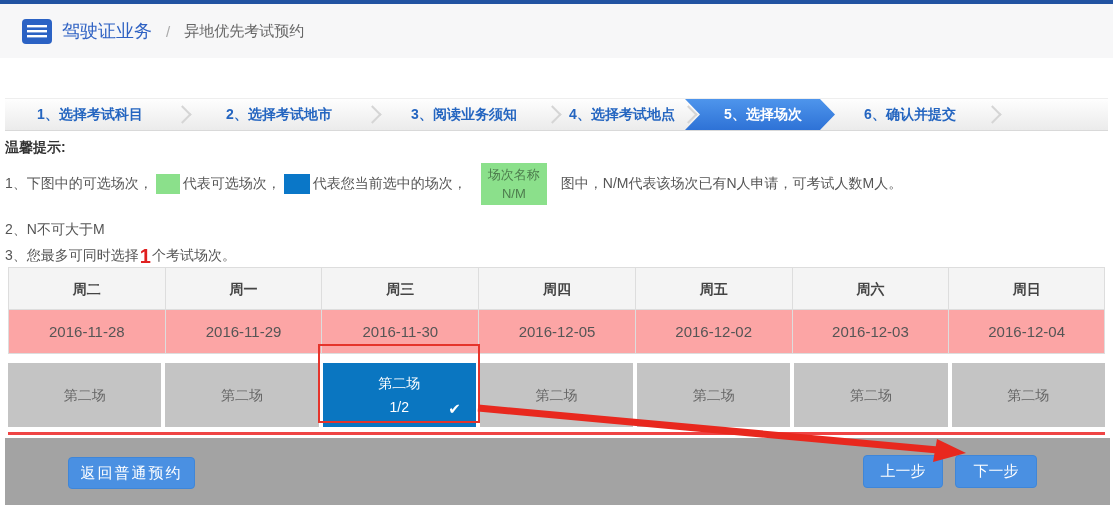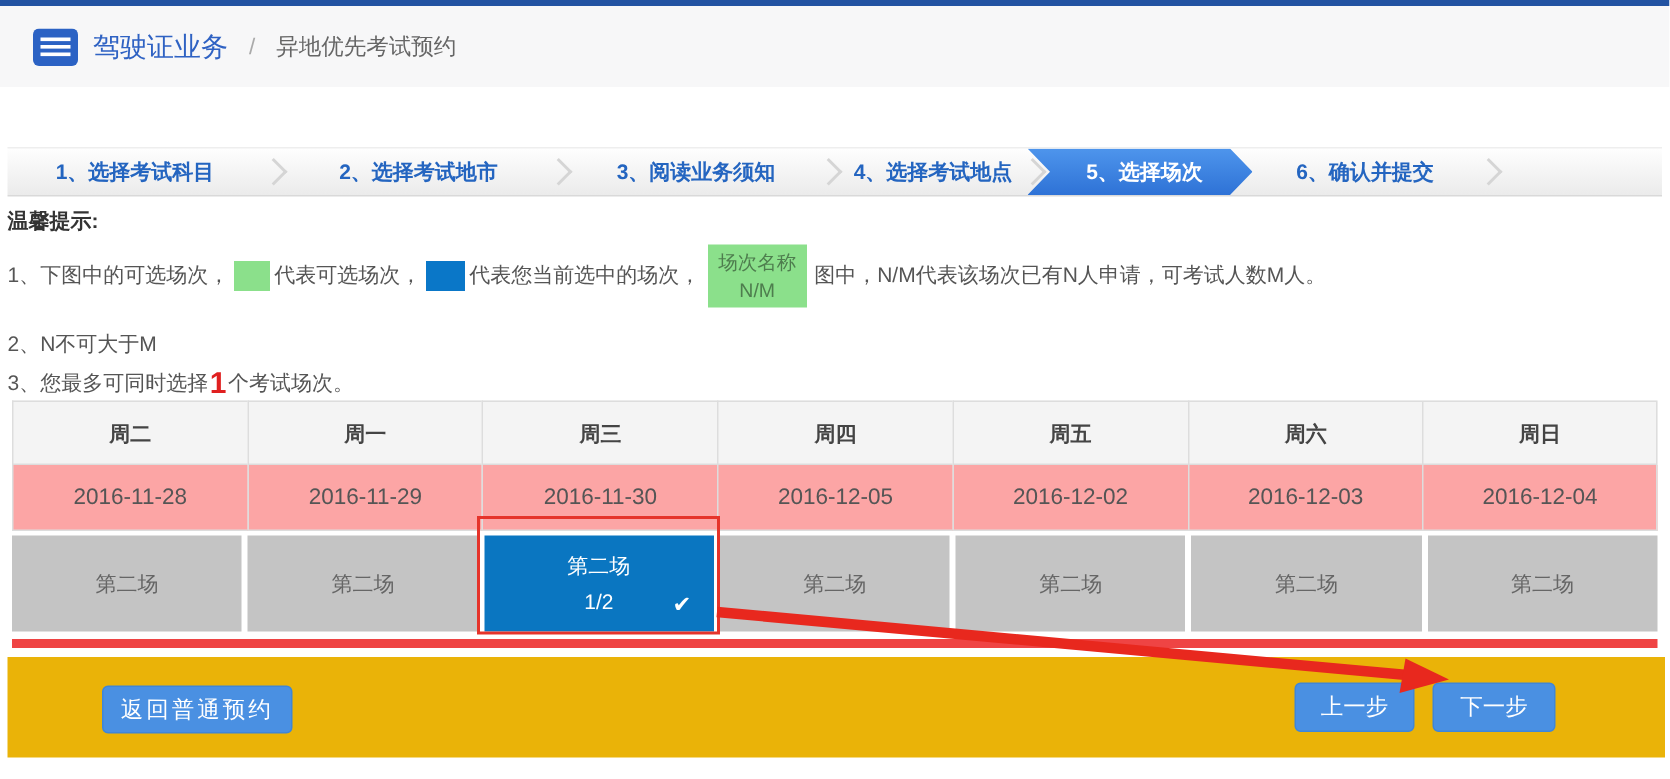--- a/index.html
+++ b/index.html
@@ -37,57 +37,57 @@
     clip-path:polygon(0 0, calc(100% - 15px) 0, 100% 50%, calc(100% - 15px) 100%, 0 100%, 15px 50%);
   }
   .tab-fill { flex:1; }
 
   .tips { margin:8px 5px 0; }
   .tips-heading { height:20px; color:#333; font-weight:bold; }
   .tip-row1 { height:46px; margin-top:2px; display:flex; align-items:center; }
   .swatch-green { width:24px; height:20px; background:#8be08b; margin:0 3px; }
   .swatch-blue  { width:26px; height:20px; background:#0a77c8; margin:0 3px; }
   .sample-box {
-    width:66px; height:42px; background:#8be08b; color:#4e7d4e; margin:0 5px;
+    width:66px; height:42px; background:#8be08b; color:#4e7d4e; margin:0 14px;
     display:flex; flex-direction:column; align-items:center; justify-content:center;
     font-size:13px; line-height:19px;
   }
   .tip-row2 { height:16px; margin-top:14px; }
   .tip-row3 { height:22px; margin-top:8px; display:flex; align-items:center; }
   .red-count { color:#e02020; font-size:20px; font-weight:bold; line-height:20px; margin:0 1px; }
 
   .sched { margin:0 8px; position:relative; }
   .row { display:grid; grid-template-columns:repeat(7,1fr); }
   .day-cell {
     height:43px; line-height:42px; text-align:center; background:#f4f4f4;
     color:#444; font-weight:bold; border:1px solid #ddd; border-right:none;
   }
   .day-cell:last-child { border-right:1px solid #ddd; }
   .date-cell {
     height:44px; line-height:44px; text-align:center; background:#fca5a5; color:#555;
     font-size:15px; border-left:1px solid #ddd; border-bottom:1px solid #ddd;
   }
   .date-cell:last-child { border-right:1px solid #ddd; }
-  .sess-row { margin-top:3px; grid-column-gap:4px; border-bottom:6px solid #ef4444; padding-bottom:5px; }
+  .sess-row { margin-top:9px; grid-column-gap:4px; border-bottom:3px solid #ef4444; padding-bottom:5px; }
   .sess-cell {
     height:64px; line-height:64px; text-align:center; background:#c4c4c4; color:#666;
     cursor:pointer;
   }
   .sess-cell.selected {
     background:#0a76c1; color:#fff; line-height:normal; position:relative;
     display:flex; flex-direction:column; align-items:center; justify-content:center; gap:6px;
   }
   .check { position:absolute; right:15px; bottom:9px; font-size:15px; font-weight:bold; }
 
   .hl-box {
     position:absolute; top:77px; left:calc(200%/7 - 3px); width:calc(100%/7 + 5px);
     height:79px; border:2px solid #e5342b; pointer-events:none; z-index:5;
   }
 
-  .footer { position:absolute; left:5px; right:3px; top:438px; height:67px; background:#eab308; }
+  .footer { position:absolute; left:5px; right:3px; top:438px; height:67px; background:#a3a3a3; }
   .btn {
     position:absolute; background:#4a90e2; border:1px solid #3f86d8; border-radius:4px;
     color:#fff; font-size:15px; text-align:center; cursor:pointer;
     display:flex; align-items:center; justify-content:center;
     font-family:"Liberation Sans","DejaVu Sans",sans-serif;
   }
   .btn-back { left:63px; top:19px; width:127px; height:32px; letter-spacing:2px; }
   .btn-prev { left:858px; top:17px; width:80px; height:33px; }
   .btn-next { left:950px; top:17px; width:82px; height:33px; }
 

